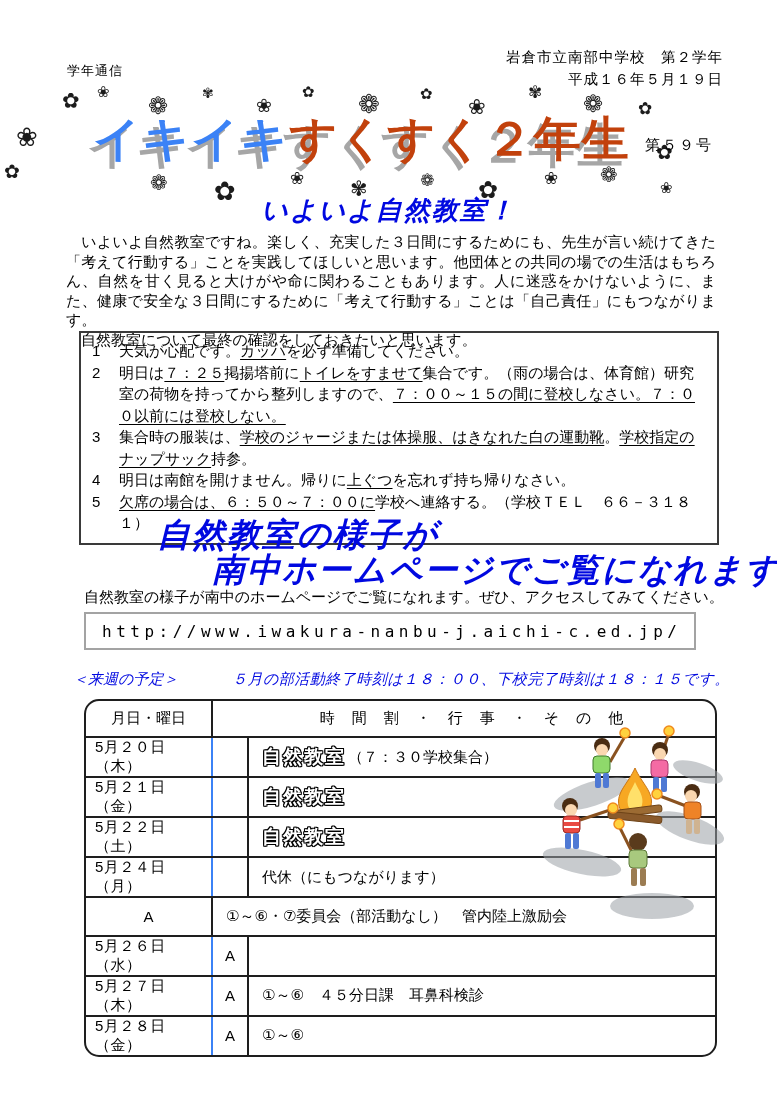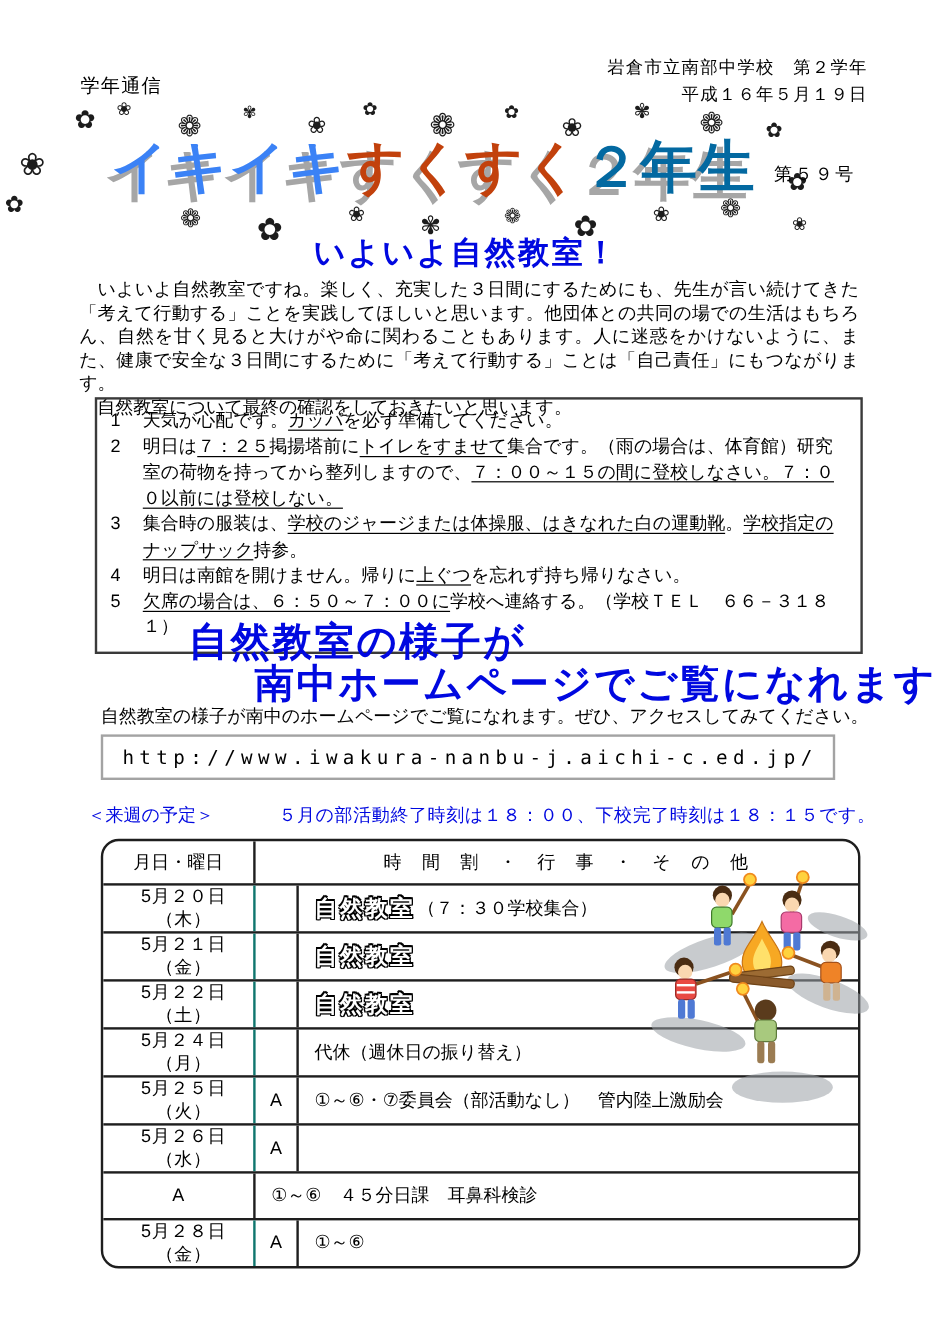--- a/index.html
+++ b/index.html
@@ -4,21 +4,21 @@
 <style>
   html,body{margin:0;padding:0;}
   body{
     width:777px;height:1100px;background:#ffffff;position:relative;
     font-family:"Liberation Sans","DejaVu Sans",sans-serif;color:#000;
     overflow:hidden;
   }
   .abs{position:absolute;}
 
   
-  .hdr-left{left:67px;top:62px;font-size:16px;letter-spacing:1px;}
+  .hdr-left{left:67px;top:62px;font-size:13px;letter-spacing:1px;}
   .hdr-right{right:54px;top:46px;font-size:14.5px;line-height:22px;text-align:right;letter-spacing:1px;}
 
   
   .banner{left:0;top:84px;width:777px;height:118px;}
   .flower{position:absolute;color:#1c1c1c;line-height:1;}
   .flower.f0{left:62px;top:6px;font-size:21px;}
   .flower.f1{left:97px;top:0px;font-size:15px;}
   .flower.f2{left:148px;top:10px;font-size:24px;}
   .flower.f3{left:202px;top:2px;font-size:14px;}
   .flower.f4{left:256px;top:12px;font-size:19px;}
@@ -62,50 +62,50 @@
   .s2h{font-size:33px;font-weight:bold;letter-spacing:2px;white-space:nowrap;}
   .s2h1{left:157px;top:513px;}
   .s2h2{left:212px;top:548px;}
   .s2-body{left:84px;top:588px;font-size:15px;}
   .url-box{left:84px;top:612px;width:592px;height:34px;border:2px solid #a3a3a3;
     display:flex;align-items:center;padding-left:16px;
     font-family:"DejaVu Sans Mono","Liberation Mono",monospace;
     font-size:16px;letter-spacing:4.5px;white-space:nowrap;}
 
   
-  .blue-txt{color:#0008e0;}
+  .blue-txt{color:#0008e0;font-style:italic;}
   .sched-label{left:73px;top:670px;font-size:15px;}
   .sched-note{left:232px;top:670px;font-size:15px;letter-spacing:.5px;}
   .sched-table{left:84px;top:699px;width:629px;border:2px solid #1e1e1e;border-radius:15px;
     overflow:hidden;background:#fff;font-size:15px;}
   .t-head{display:grid;grid-template-columns:127px 1fr;height:35px;}
   .t-head .c1{border-right:2px solid #1e1e1e;display:flex;align-items:center;justify-content:center;}
   .t-head .c2{display:flex;align-items:center;justify-content:center;letter-spacing:1px;margin-left:16px;}
   .t-row{display:grid;grid-template-columns:127px 36px 1fr;min-height:36.5px;border-top:2px solid #1e1e1e;}
-  .t-date{display:flex;align-items:center;padding-left:9px;border-right:2px solid #0f766e;letter-spacing:.5px;text-align:center;}
+  .t-date{display:flex;align-items:center;padding-left:9px;border-right:2px solid #3b82f6;letter-spacing:.5px;}
   .t-mark{display:flex;align-items:center;justify-content:center;border-right:2px solid #1e1e1e;}
   .t-content{display:flex;align-items:center;padding-left:13px;white-space:nowrap;}
   .t-content .em{font-weight:bold;font-size:19px;letter-spacing:2px;color:#fff;margin-right:2px;
     text-shadow:1px 0 #000,-1px 0 #000,0 1px #000,0 -1px #000,1px 1px #000,-1px -1px #000,1px -1px #000,-1px 1px #000;}
 
   .campfire{left:540px;top:710px;z-index:5;}
 </style>
 </head>
 <body>
 
 <div class="abs hdr-left">学年通信</div>
 <div class="abs hdr-right">
   <div>岩倉市立南部中学校　第２学年</div>
   <div>平成１６年５月１９日</div>
 </div>
 
 <div class="abs banner">
   <span><span class="flower f0">✿</span><span class="flower f1">❀</span><span class="flower f2">❁</span><span class="flower f3">✾</span><span class="flower f4">❀</span><span class="flower f5">✿</span><span class="flower f6">❁</span><span class="flower f7">✿</span><span class="flower f8">❀</span><span class="flower f9">✾</span><span class="flower f10">❁</span><span class="flower f11">✿</span><span class="flower f12">❀</span><span class="flower f13">✿</span><span class="flower f14">❁</span><span class="flower f15">✿</span><span class="flower f16">❀</span><span class="flower f17">✾</span><span class="flower f18">❁</span><span class="flower f19">✿</span><span class="flower f20">❀</span><span class="flower f21">❁</span><span class="flower f22">✿</span><span class="flower f23">❀</span></span>
   <div class="banner-title">
-    <span style="color:#3b82f6">イキイキ</span><span style="color:#c2410c">すくすく</span><span style="color:#0369a1">２年生</span>
+    <span style="color:#3b82f6">イキイキ</span><span style="color:#c2410c">すくすく</span><span style="color:#c2410c">２年生</span>
   </div>
 </div>
 <div class="abs issue-no">第５９号</div>
 
 <div class="abs s1-heading blue-txt">いよいよ自然教室！</div>
 <div class="abs intro">
   <p>　いよいよ自然教室ですね。楽しく、充実した３日間にするためにも、先生が言い続けてきた「考えて行動する」ことを実践してほしいと思います。他団体との共同の場での生活はもちろん、自然を甘く見ると大けがや命に関わることもあります。人に迷惑をかけないように、また、健康で安全な３日間にするために「考えて行動する」ことは「自己責任」にもつながります。</p>
   <p>　自然教室について最終の確認をしておきたいと思います。</p>
 </div>
 
@@ -169,35 +169,35 @@
         <div class="t-date">5月２２日（土）</div>
         <div class="t-mark"></div>
         <div class="t-content">
           <span class="em">自然教室</span>
         </div>
       </div>
       <div class="t-row">
         <div class="t-date">5月２４日（月）</div>
         <div class="t-mark"></div>
         <div class="t-content">
-          <span>代休（週休日の振り替え）</span>
-        </div>
-      </div>
-      <div class="t-row">
-        <div class="t-date">5月２５日（火）</div>
+          <span>代休（にもつながります）</span>
+        </div>
+      </div>
+      <div class="t-row">
         <div class="t-mark">A</div>
         <div class="t-content">
           <span>①～⑥・⑦委員会（部活動なし）　管内陸上激励会</span>
         </div>
       </div>
       <div class="t-row">
         <div class="t-date">5月２６日（水）</div>
         <div class="t-mark">A</div>
       </div>
       <div class="t-row">
+        <div class="t-date">5月２７日（木）</div>
         <div class="t-mark">A</div>
         <div class="t-content">
           <span>①～⑥　４５分日課　耳鼻科検診</span>
         </div>
       </div>
       <div class="t-row">
         <div class="t-date">5月２８日（金）</div>
         <div class="t-mark">A</div>
         <div class="t-content">
           <span>①～⑥</span>

